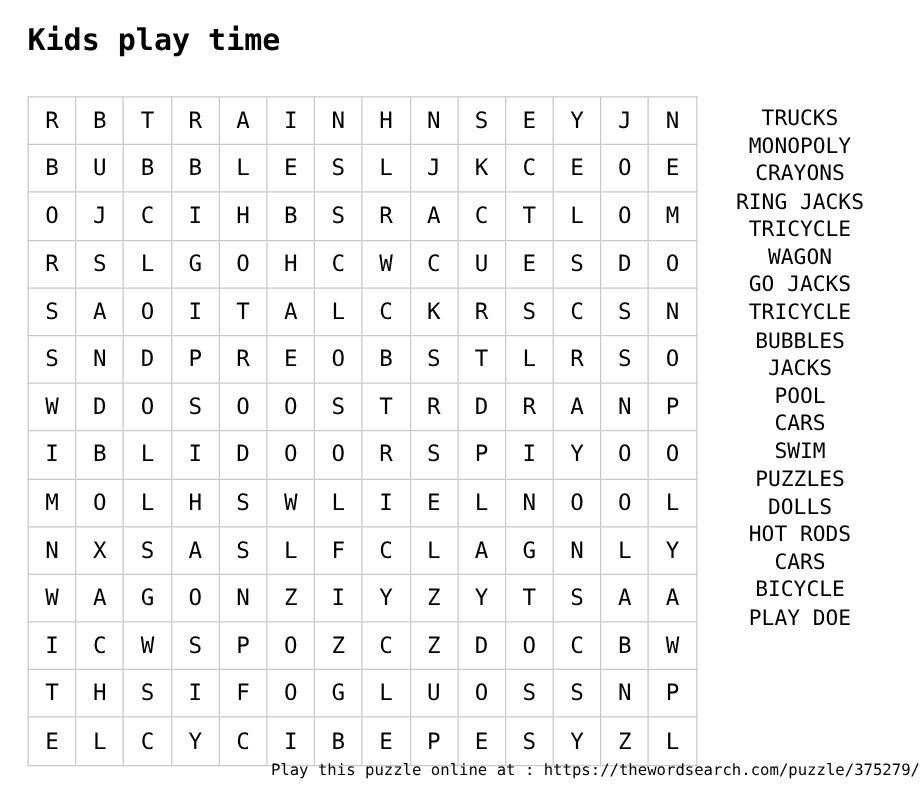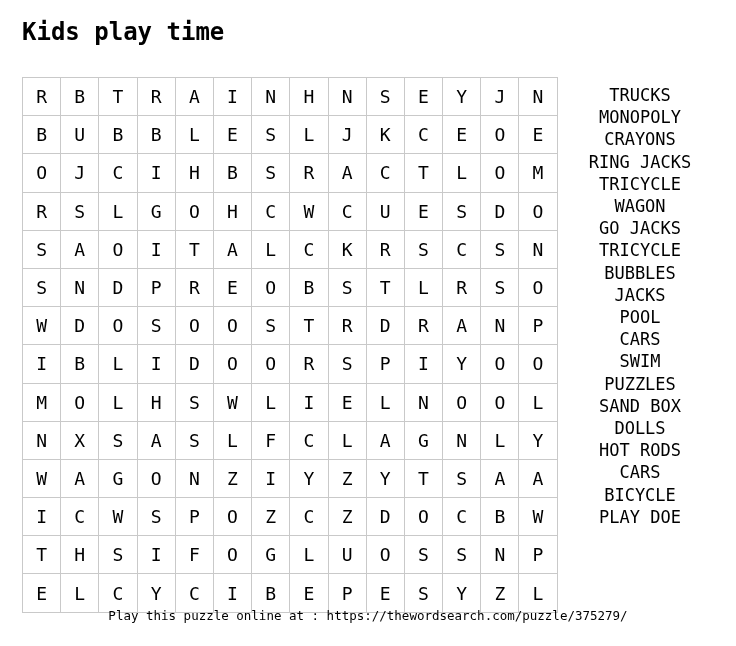--- a/index.html
+++ b/index.html
@@ -55,21 +55,21 @@
     font-family: "DejaVu Sans Mono", monospace;
   }
   #wordlist div {
     white-space: nowrap;
   }
   #footer {
     position: absolute;
     left: 0;
     top: 608px;
     width: 736px;
-    text-align: center;
+    text-align: right;
     font-size: 12.5px;
     font-family: "DejaVu Sans Mono", monospace;
     color: #000;
   }
 </style>
 </head>
 <body>
 
 <div id="title">Kids play time</div>
 
@@ -312,21 +312,20 @@
     <div>TRICYCLE</div>
     <div>WAGON</div>
     <div>GO JACKS</div>
     <div>TRICYCLE</div>
     <div>BUBBLES</div>
     <div>JACKS</div>
     <div>POOL</div>
     <div>CARS</div>
     <div>SWIM</div>
     <div>PUZZLES</div>
-    <div>SAND BOX</div>
     <div>DOLLS</div>
     <div>HOT RODS</div>
     <div>CARS</div>
     <div>BICYCLE</div>
     <div>PLAY DOE</div>
   </div>
 
 <div id="footer">Play this puzzle online at : https://thewordsearch.com/puzzle/375279/</div>
 
 </body></html>

